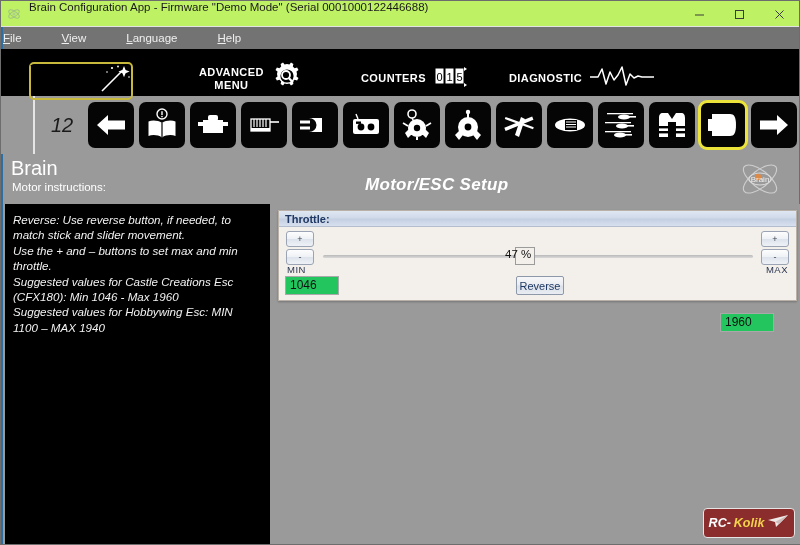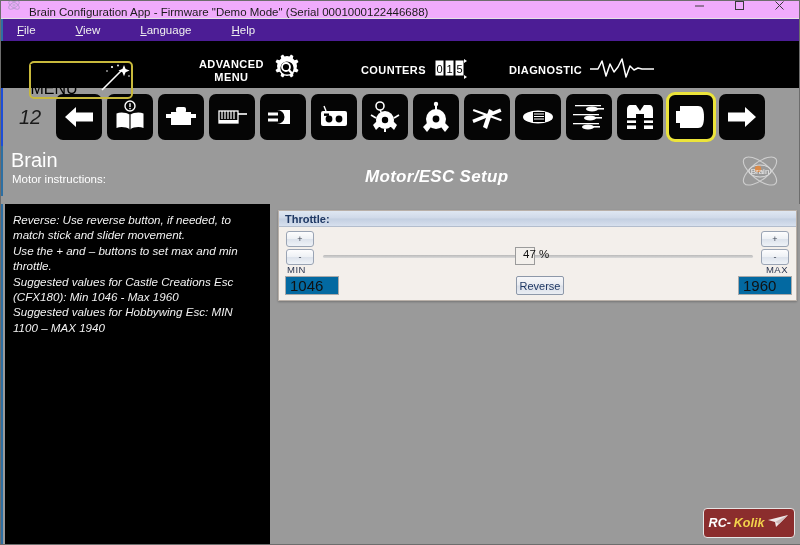--- a/index.html
+++ b/index.html
@@ -11,22 +11,22 @@
   }
   #app {
     position: relative;
     width: 800px; height: 545px;
     background: #9a9a9a;
     border: 1px solid #6d6d6d;
   }
 
   
   .titlebar {
-    height: 18px; background: #f0abfc;
-    display: flex; align-items: flex-end;
+    height: 26px; background: #bef264;
+    display: flex; align-items: flex-start;
     border-bottom: 1px solid #e3e3e3;
   }
   .tb-icon {
     width: 26px; height: 26px;
     display: flex; align-items: center; justify-content: center;
     opacity: .45; flex: 0 0 auto;
   }
   .tb-title {
     font-size: 11.5px; color: #1a1a1a;
     white-space: nowrap; padding-left: 2px;
@@ -34,23 +34,23 @@
   .tb-spacer { flex: 1 1 auto; }
   .tb-btns { display: flex; height: 26px; }
   .tb-btn {
     width: 40px; height: 26px;
     display: flex; align-items: center; justify-content: center;
     color: #3a3a3a;
   }
 
   
   .menubar {
-    height: 22px; background: #4c1d95;
+    height: 22px; background: #737373;
     display: flex; align-items: center;
-    padding-left: 14px; gap: 40px;
+    gap: 40px;
     border-left: 2px solid #2d6fa3;
   }
   .menuitem {
     font-size: 11.5px; color: #efefef; white-space: nowrap;
   }
   .menuitem u { text-decoration: underline; }
 
   
   .topnav {
     height: 47px; background: #000000;
@@ -60,37 +60,38 @@
   .nav-btn {
     display: flex; align-items: center; gap: 8px;
     color: #ffffff; padding: 4px 8px;
     white-space: nowrap;
   }
   .nav-btn .lbl {
     font-size: 11px; font-weight: bold; letter-spacing: .4px;
     line-height: 13px; text-align: center;
   }
   .nav-wizard {
-    position: absolute; left: 28px; top: 20px;
+    position: absolute; left: 28px; top: 13px;
     width: 104px; height: 38px;
     border: 2px solid #c8b93c; border-radius: 5px;
     display: flex; align-items: center; justify-content: center;
     gap: 4px; padding: 0 4px;
   }
   .nav-advanced { position: absolute; left: 190px; top: 9px; }
   .nav-counters { position: absolute; left: 352px; top: 12px; }
   .nav-diagnostic { position: absolute; left: 500px; top: 12px; }
   .nav-manuals  { position: absolute; left: 672px; top: 9px; }
 
   
   .iconstrip {
     height: 58px; background: #9a9a9a;
     display: flex; align-items: center;
     padding: 0 6px; gap: 5px;
-    border-left: 2px solid #1d4ed8;
+    border-left: 2px solid #e5e5e5;
+    margin-left: 32px;
   }
   .stepnum {
     width: 42px; text-align: center;
     font-size: 20px; font-style: italic; color: #1a1a1a;
     flex: 0 0 auto;
   }
   .sicon {
     width: 46px; height: 46px;
     background: #050505; border-radius: 7px;
     display: flex; align-items: center; justify-content: center;
@@ -172,22 +173,22 @@
     font-size: 9px; color: #3a4252; line-height: 1;
   }
 
   .minlbl, .maxlbl {
     position: absolute; top: 37px;
     font-size: 9.5px; color: #2a3550; letter-spacing: .5px;
   }
   .numbox {
     position: absolute; top: 49px;
     width: 54px; height: 19px;
-    background: #0369a1; border: 1px solid #a9a9a9;
-    font-size: 15px; color: #111; 
+    background: #22c55e; border: 1px solid #a9a9a9;
+    font-size: 12px; color: #111; 
     padding: 0 4px; line-height: 17px;
   }
 
   .track {
     position: absolute; left: 44px; top: 28px;
     width: 430px; height: 3px;
     background: linear-gradient(180deg,#b9b9b9,#d9d9d9);
     border-radius: 2px;
   }
   .thumb {
@@ -496,25 +497,25 @@
 
         <div class="spin" style="left:7px; top:4px;">+</div>
         <div class="spin" style="left:7px; top:22px;">-</div>
         <div class="spin" style="right:7px; top:4px;">+</div>
         <div class="spin" style="right:7px; top:22px;">-</div>
 
         <div class="minlbl" style="left:8px;">MIN</div>
         <div class="maxlbl" style="right:8px;">MAX</div>
 
         <div class="numbox" style="left:6px;">1046</div>
-        <div class="numbox" style="right:4px;">1960</div>
+        <div class="numbox" style="right:22px;margin-top:37px;">1960</div>
 
         <div class="track"></div>
         <div class="thumb" id="thumb" style="left: 236.1px;"></div>
-        <div class="pct" id="pct" style="left: 244px;">47 %</div>
+        <div class="pct" id="pct" style="left: 226px;">47 %</div>
 
         <div class="revbtn">Reverse</div>
       </div>
     </div>
 
     <div class="watermark">
       <span class="wm-rc">RC-</span>
         <span class="wm-kolik">Kolik</span>
       <span>
         <svg width="22" height="14" viewBox="0 0 22 14">

